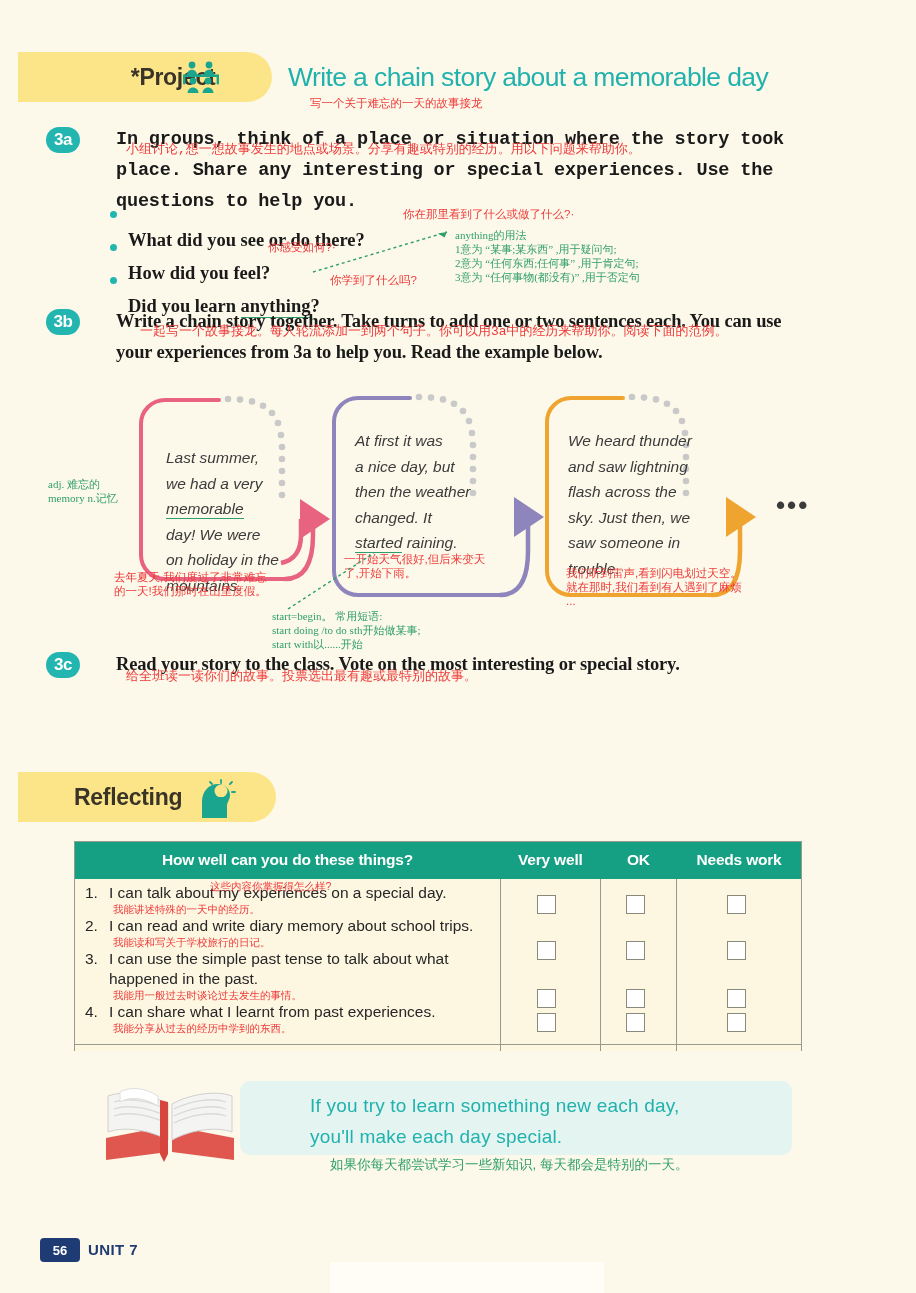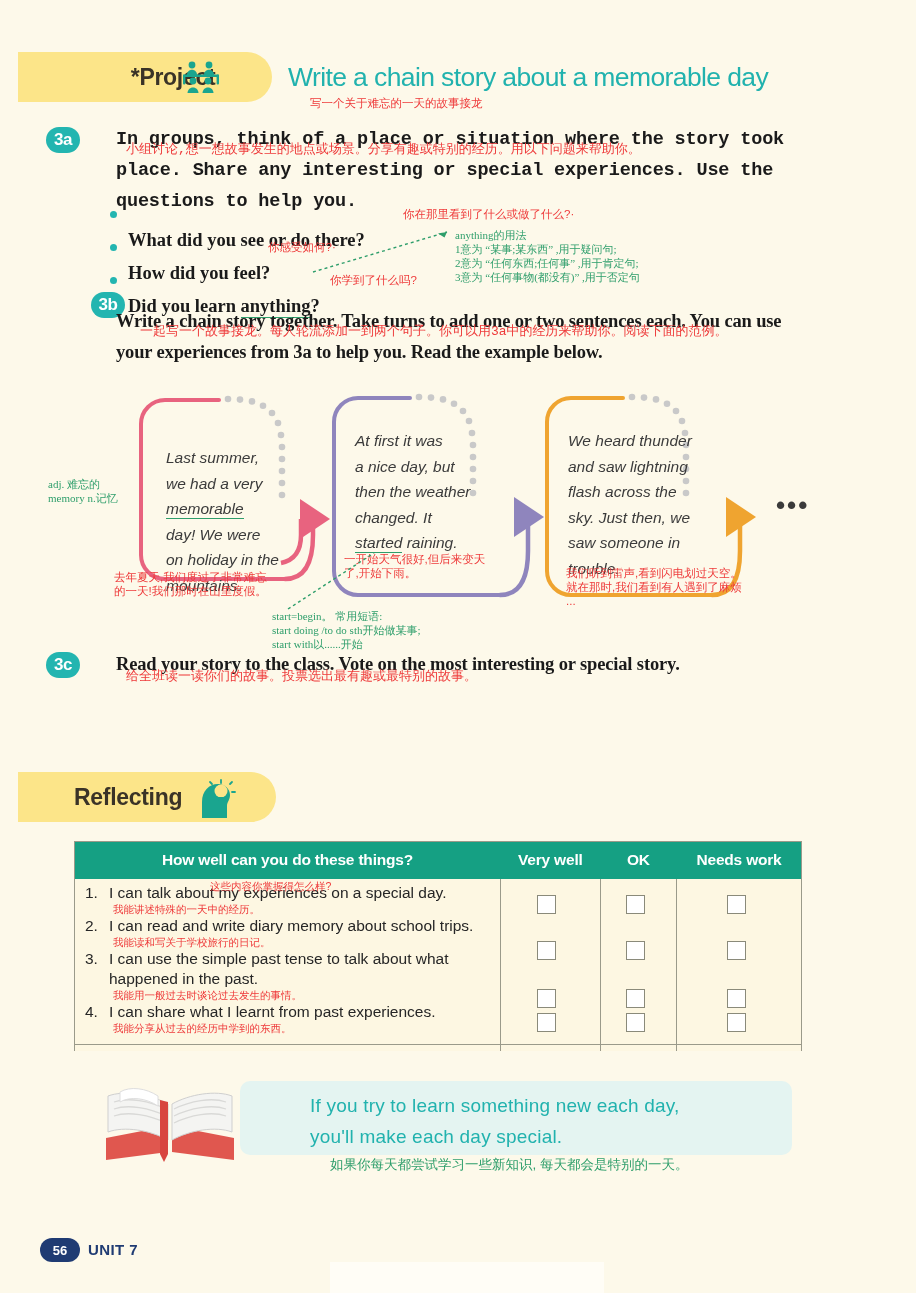--- a/index.html
+++ b/index.html
@@ -30,21 +30,21 @@
     font-size:11.5px;color:#ee3a3a;white-space:nowrap;
   }
 
   
   .badge{
     position:absolute;width:34px;height:26px;border-radius:13px;
     background:#23b5b0;color:#fff;font-size:17px;font-weight:bold;
     display:flex;align-items:center;justify-content:center;letter-spacing:-0.5px;
   }
   .badge-3a{left:46px;top:127px;}
-  .badge-3b{left:46px;top:292px;margin-left:45px;}
+  .badge-3b{left:46px;top:309px;}
   .badge-3c{left:46px;top:652px;}
 
   .instr{
     position:absolute;
     font-family:"Liberation Serif", serif;
     font-weight:bold;font-size:18.5px;color:#1a1a1a;
     line-height:31px;letter-spacing:-0.15px;
   }
   .i3a{left:116px;top:124px;width:700px;font-family:Liberation Mono, monospace;}
   .i3b{left:116px;top:306px;width:700px;}
@@ -164,21 +164,21 @@
     position:absolute;left:310px;top:1090px;width:500px;
     color:#21b2ae;font-size:19px;line-height:31px;letter-spacing:0.2px;
   }
   .quote-cn{
     position:absolute;left:330px;top:1156px;color:#2e9e6b;font-size:13.5px;
   }
   .book-icon{position:absolute;left:100px;top:1076px;width:140px;height:86px;}
 
   
   .pagenum{
-    position:absolute;left:40px;top:1238px;width:40px;height:24px;border-radius:12px;
+    position:absolute;left:40px;top:1238px;width:40px;height:24px;border-radius:4px;
     background:#1f3b73;color:#fff;font-size:13px;font-weight:bold;
     display:flex;align-items:center;justify-content:center;
   }
   .unit-label{
     position:absolute;left:88px;top:1241px;color:#1f3b73;font-size:15px;font-weight:bold;
     letter-spacing:0.4px;
   }
   .bottom-white{
     position:absolute;left:330px;top:1262px;width:274px;height:31px;background:#fffdf6;
   }

